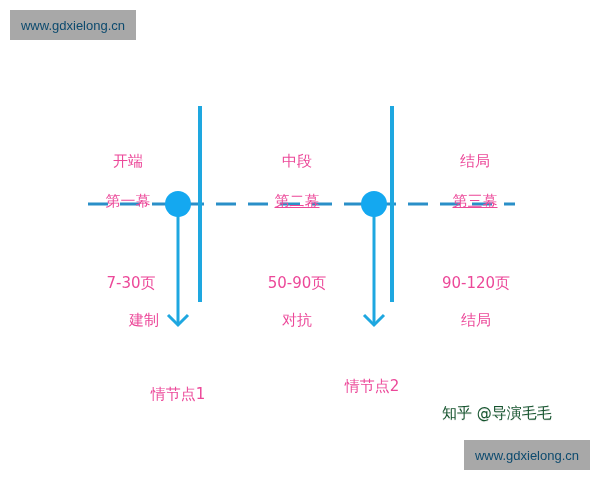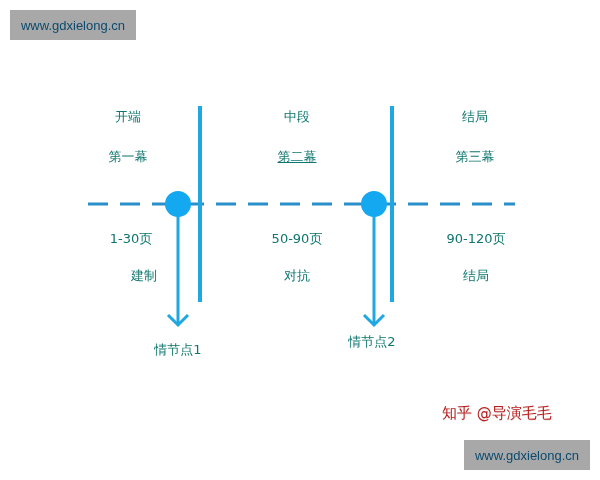--- a/index.html
+++ b/index.html
@@ -8,26 +8,26 @@
     font-family: "DejaVu Sans", "Liberation Sans", sans-serif;
   }
   .wm {
     position: absolute; background: #a8a8a8; color: #0c4a6e;
     font-family: "Liberation Sans", sans-serif; font-size: 13px;
     display: flex; align-items: center; justify-content: center;
   }
   .wm-top { left: 10px; top: 10px; width: 126px; height: 30px; }
   .wm-bottom { left: 464px; top: 440px; width: 126px; height: 30px; }
   .lbl {
-    position: absolute; color: #0f766e; font-size: 13px; text-align: center;
-    width: 120px; transform: translateX(-50%); line-height: 20px;
+    position: absolute; color: #ec4899; font-size: 15px; text-align: center;
+    width: 120px; transform: translateX(-50%); line-height: 20px; margin-top: 44px;
   }
   svg.diagram { position: absolute; left: 0; top: 0; }
   .zhihu {
-    position: absolute; left: 442px; top: 404px; color: #b91c1c; font-size: 15px;
+    position: absolute; left: 442px; top: 404px; color: #14532d; font-size: 15px;
     text-shadow: 0 1px 0 #eeeeee;
   }
 </style>
 </head>
 <body>
 
 <div class="wm wm-top">www.gdxielong.cn</div>
 
 <svg class="diagram" width="600" height="480">
 
@@ -40,30 +40,30 @@
   <polyline points="168,315 178,325 188,315" fill="none" stroke="#1ea7e0" stroke-width="3"></polyline>
   <circle cx="178" cy="204" r="13" fill="#14a8f0"></circle>
 
   <line x1="374" y1="204" x2="374" y2="324" stroke="#1ea7e0" stroke-width="3"></line>
   <polyline points="364,315 374,325 384,315" fill="none" stroke="#1ea7e0" stroke-width="3"></polyline>
   <circle cx="374" cy="204" r="13" fill="#14a8f0"></circle>
 </svg>
 
 <div class="lbl" style="left:128px; top:107px;">开端</div>
 <div class="lbl" style="left:128px; top:147px;">第一幕</div>
-<div class="lbl" style="left:131px; top:229px;">1-30页</div>
+<div class="lbl" style="left:131px; top:229px;">7-30页</div>
 <div class="lbl" style="left:144px; top:266px;">建制</div>
 
 <div class="lbl" style="left:297px; top:107px;">中段</div>
 <div class="lbl" style="left:297px; top:147px;text-decoration:underline;">第二幕</div>
 <div class="lbl" style="left:297px; top:229px;">50-90页</div>
 <div class="lbl" style="left:297px; top:266px;">对抗</div>
 
 <div class="lbl" style="left:475px; top:107px;">结局</div>
-<div class="lbl" style="left:475px; top:147px;">第三幕</div>
+<div class="lbl" style="left:475px; top:147px;text-decoration:underline;">第三幕</div>
 <div class="lbl" style="left:476px; top:229px;">90-120页</div>
 <div class="lbl" style="left:476px; top:266px;">结局</div>
 
 <div class="lbl" style="left:178px; top:340px;">情节点1</div>
 <div class="lbl" style="left:372px; top:332px;">情节点2</div>
 
 <div class="zhihu">知乎 @导演毛毛</div>
 <div class="wm wm-bottom">www.gdxielong.cn</div>
 
 </body></html>

